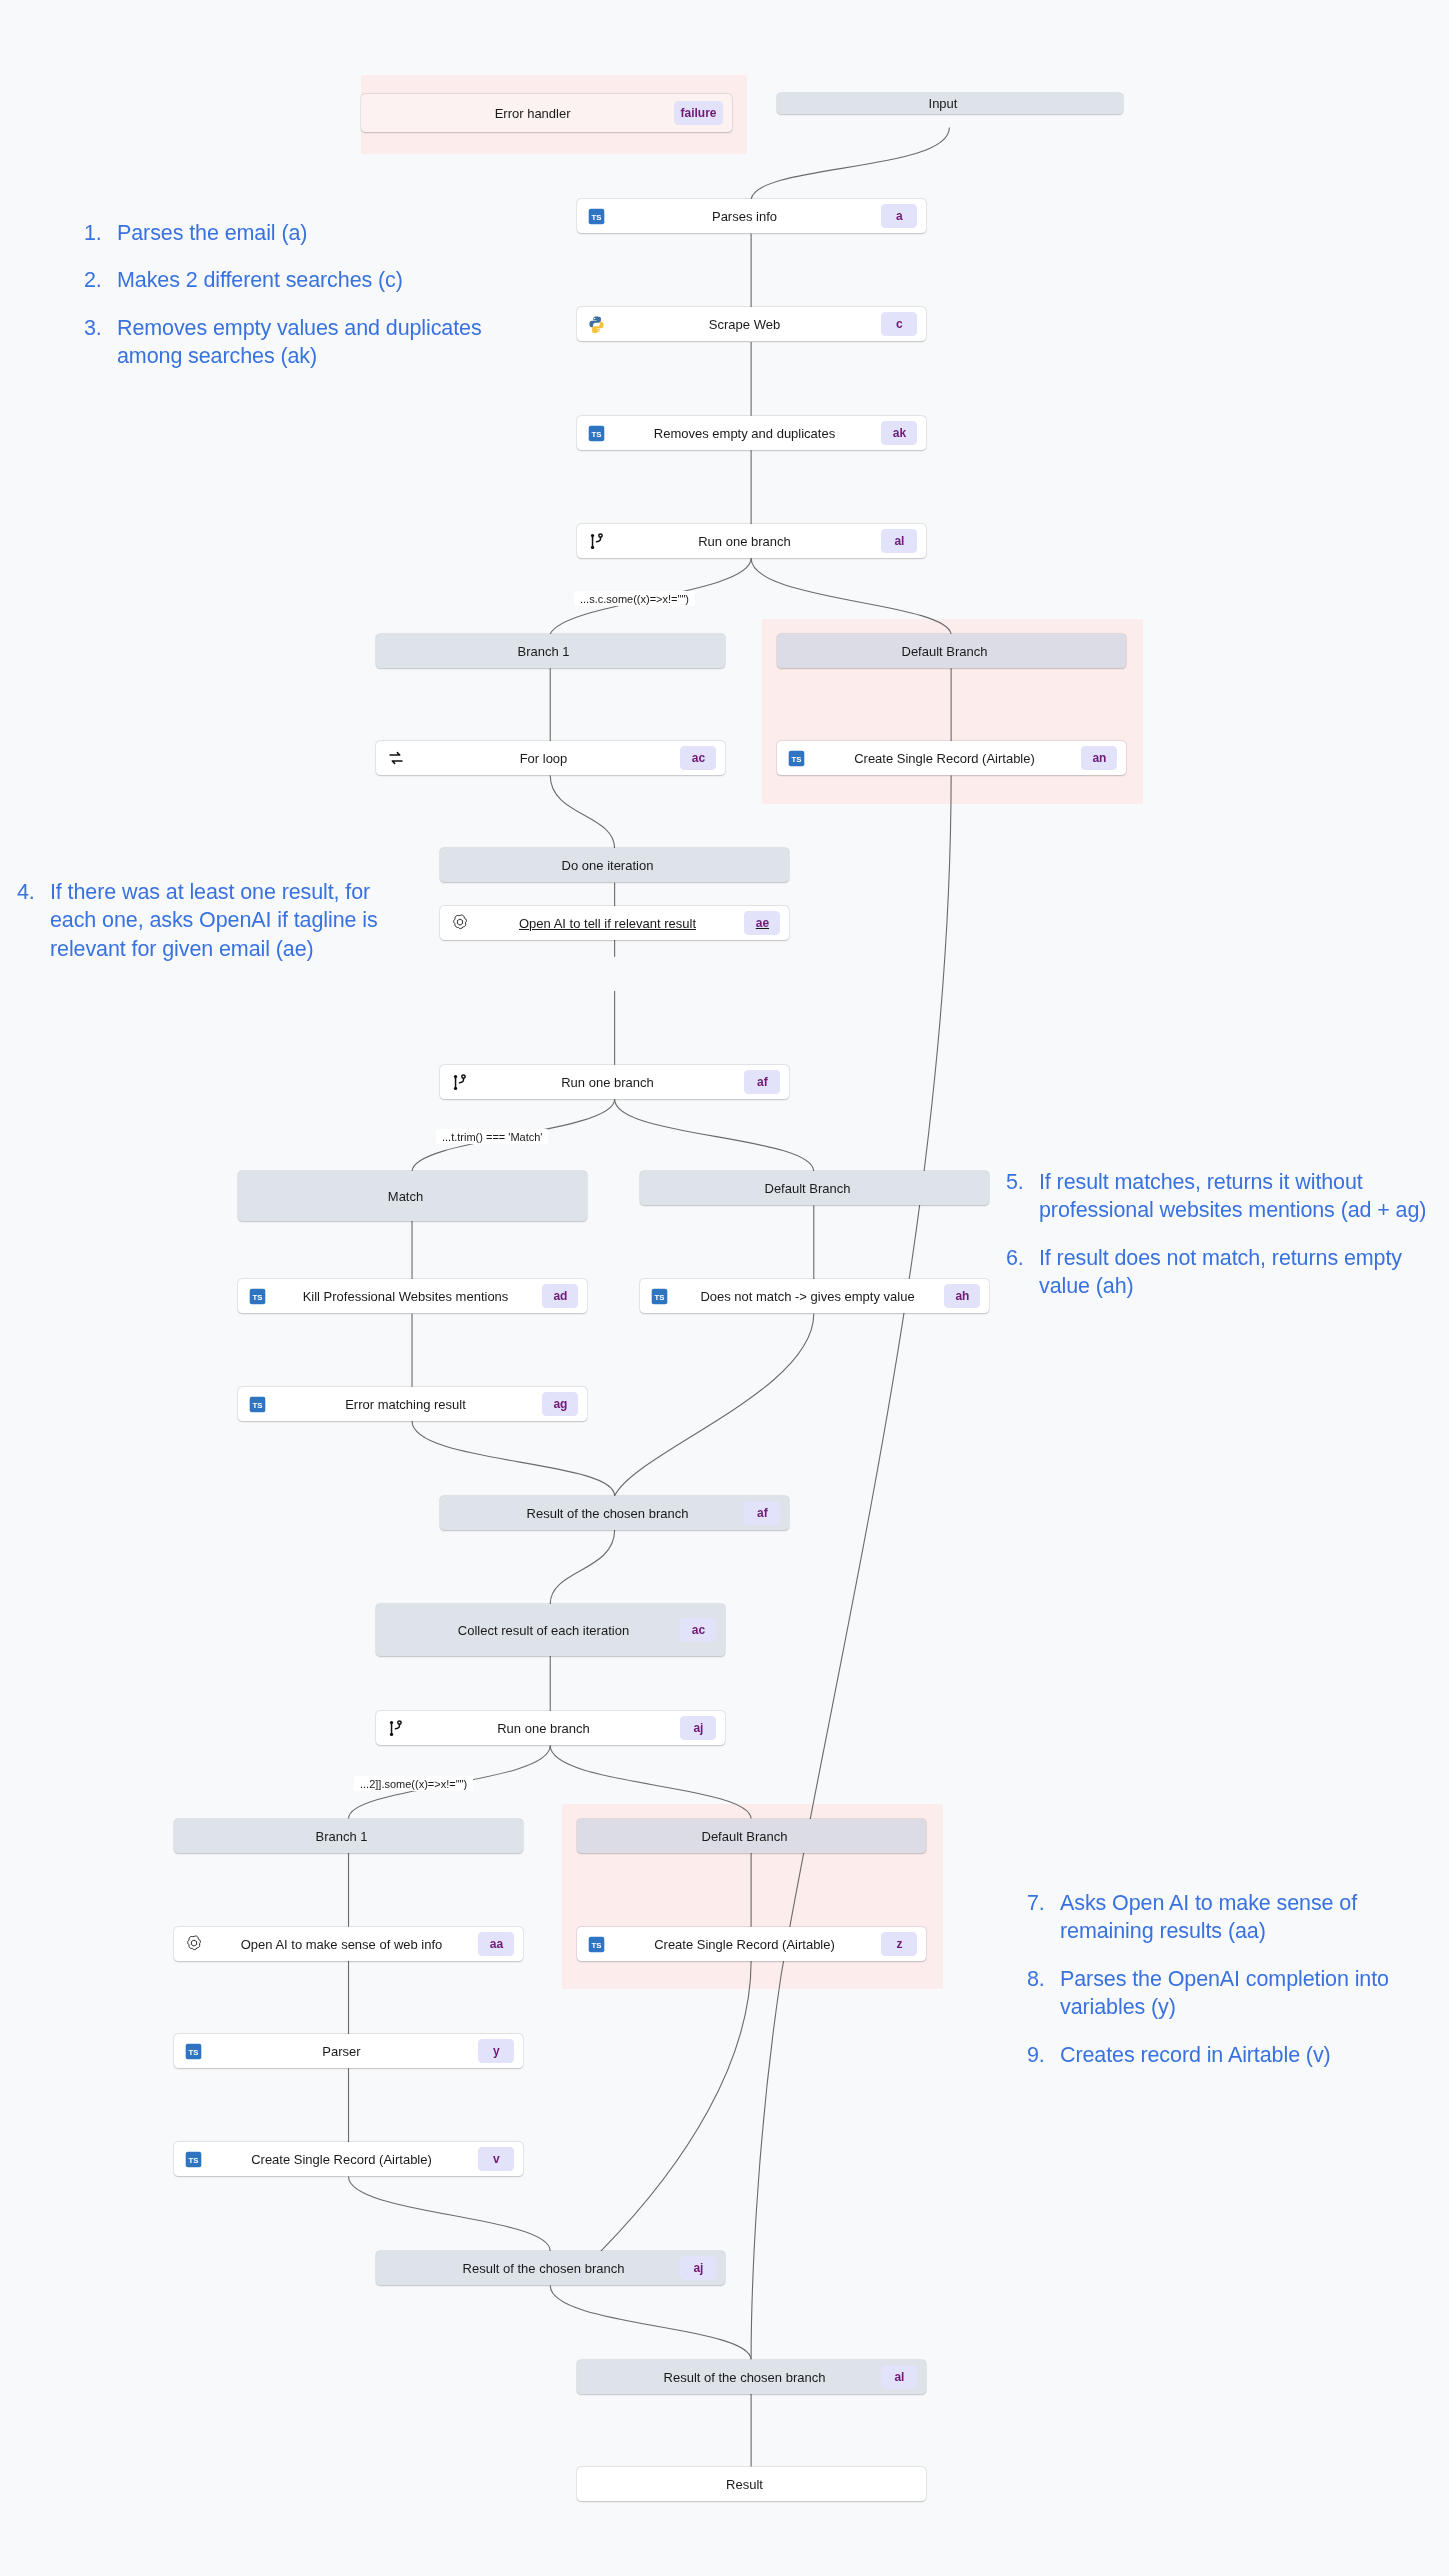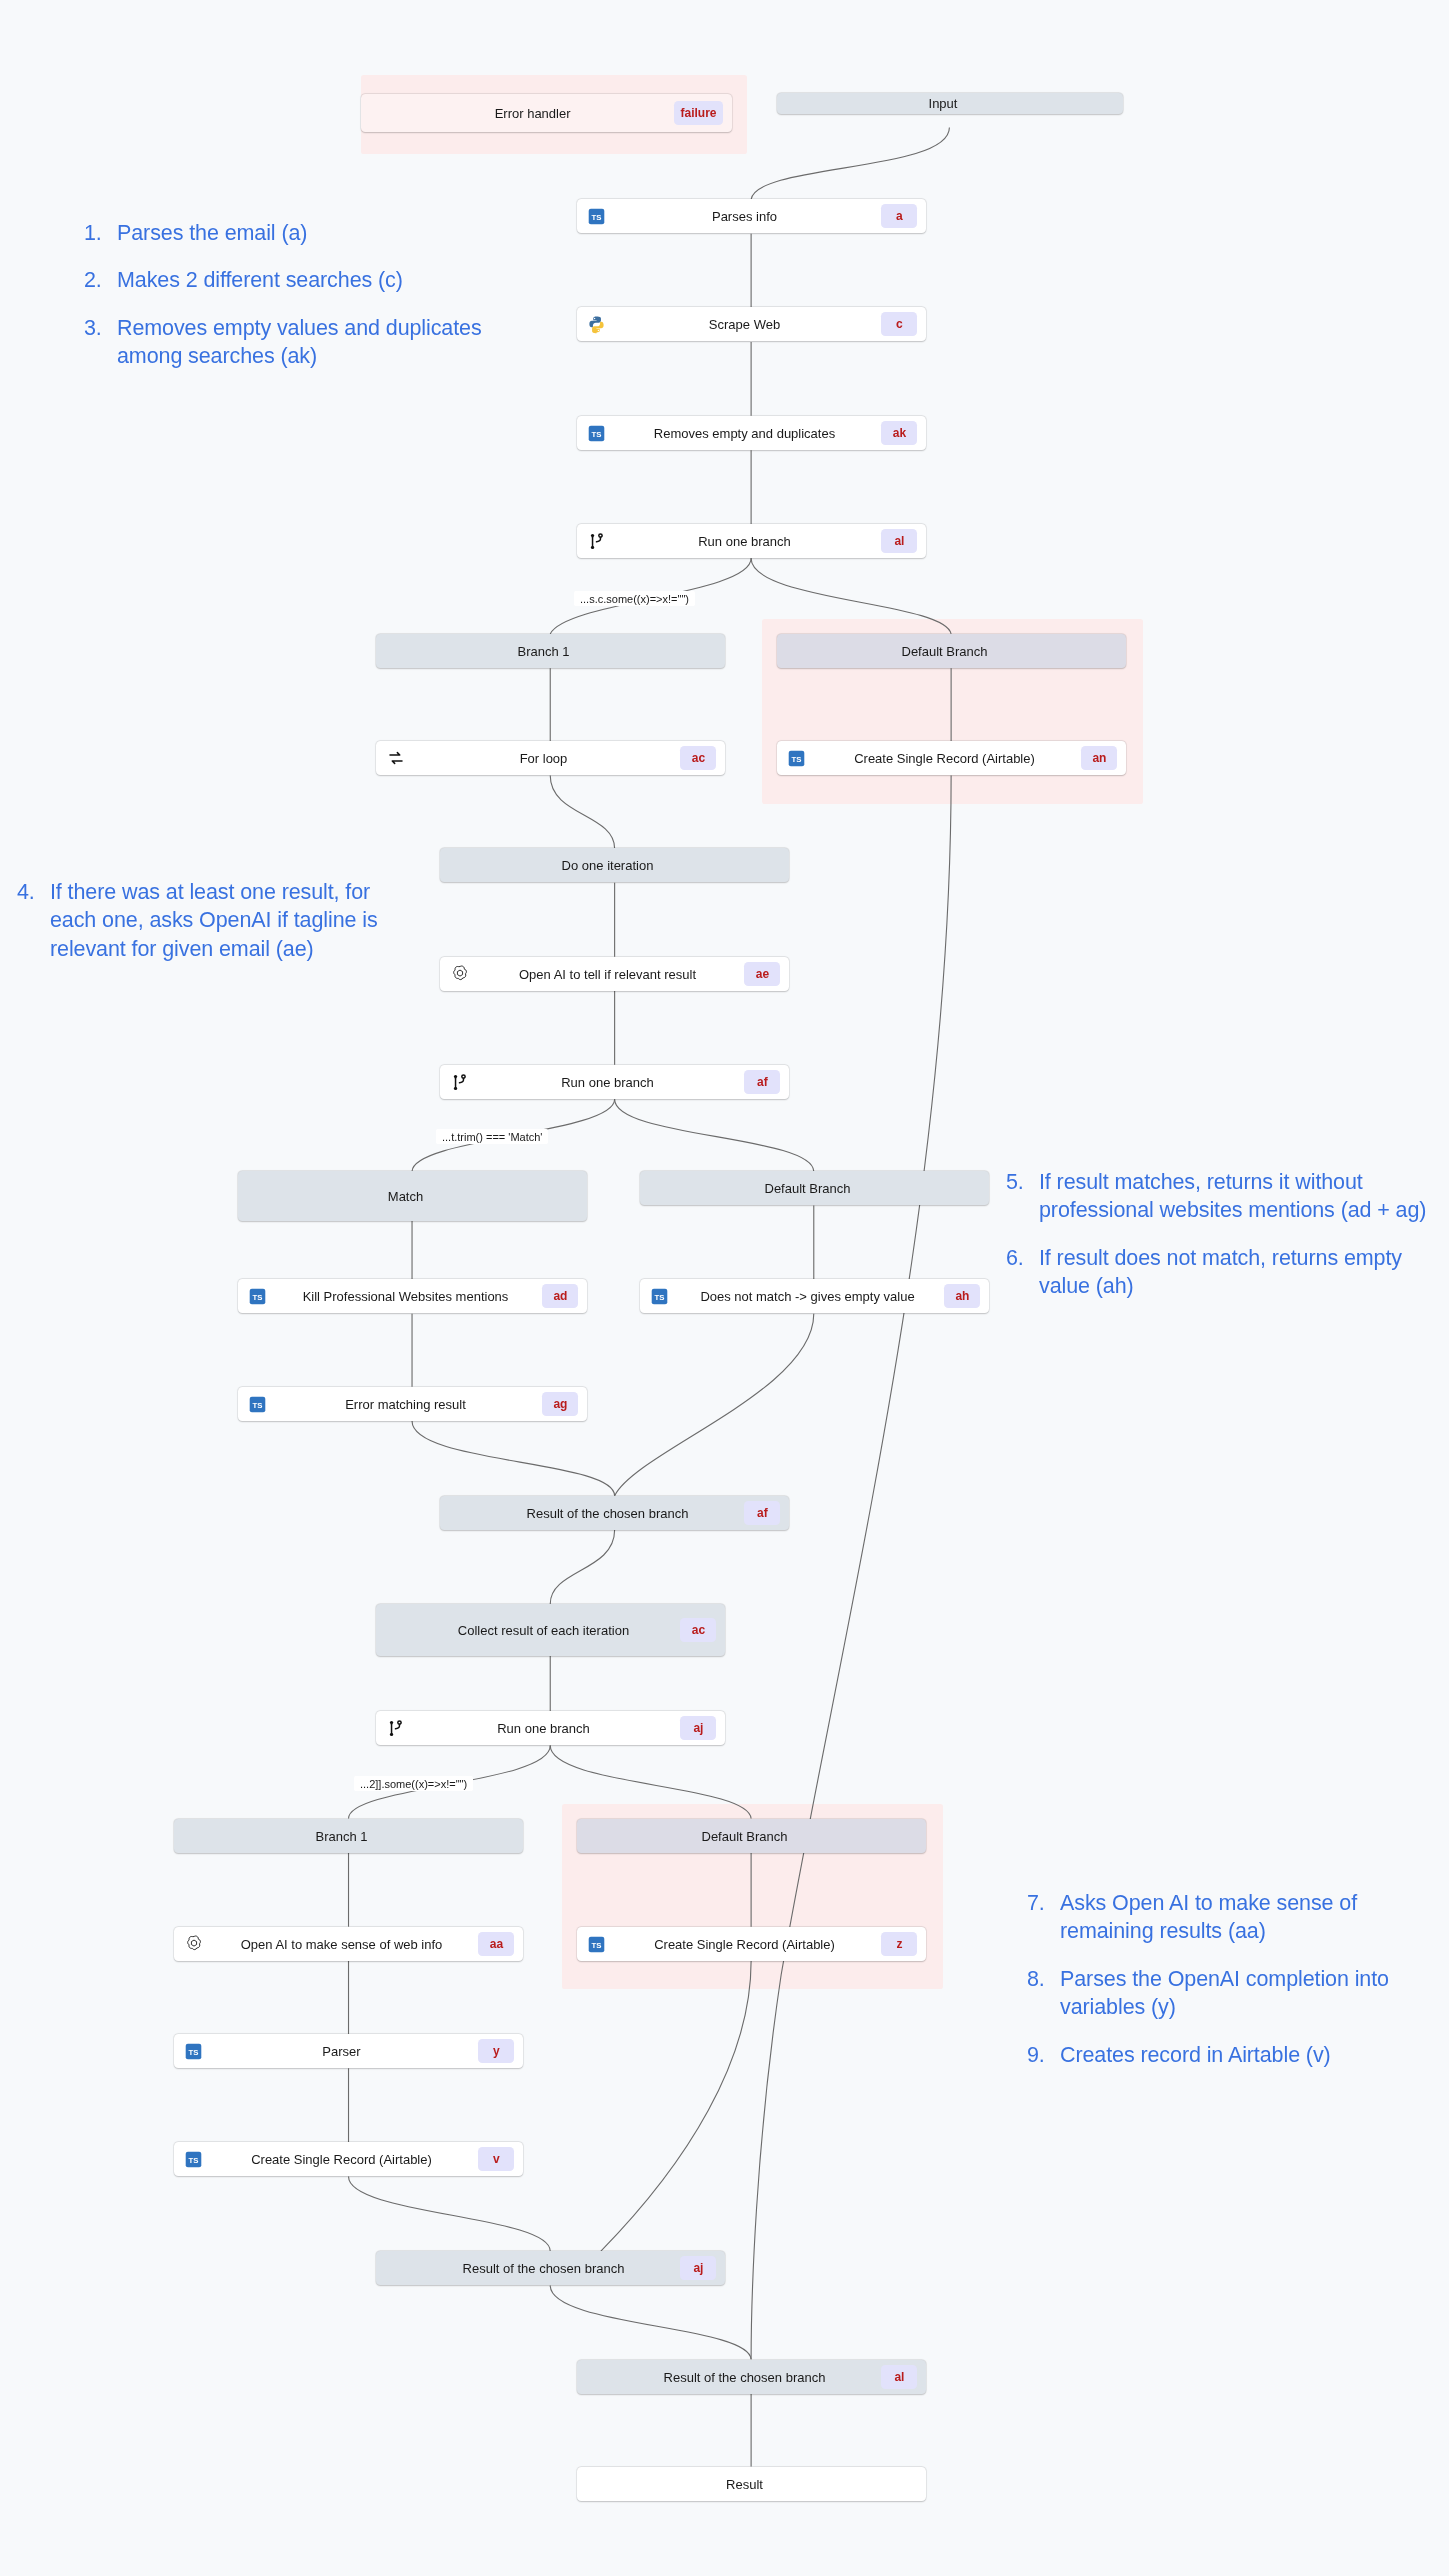--- a/index.html
+++ b/index.html
@@ -44,21 +44,21 @@
     text-align: center;
     white-space: nowrap;
     overflow: hidden;
     padding: 0 3.4px;
   }
   .node .badge {
     flex: 0 0 auto;
     min-width: 36px;
     height: 24px;
     background: #e2e2fb;
-    color: #b91c1c;
+    color: #701a75;
     border-radius: 4.3px;
     font-weight: bold;
     font-size: 12px;
     display: flex; align-items: center; justify-content: center;
     padding: 0 6.9px;
   }
   .node .badge.empty { visibility: hidden; min-width: 36px; }
 
   
   .node.white   { background: #ffffff; }
@@ -216,21 +216,21 @@
           </svg>
         </span>
         <span class="label">Create Single Record (Airtable)</span>
         <span class="badge">an</span>
       </div>
       <div class="node steel" style="left: 440px; top: 848px; width: 349px; height: 34px;">
         <span class="icon empty"></span>
         <span class="label">Do one iteration</span>
         <span class="badge empty"></span>
       </div>
-      <div class="node white" style="left: 440px; top: 957px; width: 349px; height: 34px;">
+      <div class="node white" style="left: 440px; top: 906px; width: 349px; height: 34px; text-decoration: underline;">
         <span class="icon">
           <svg width="20" height="20" viewBox="0 0 24 24" fill="none" stroke="#101010" stroke-width="1.05">
             <path d="M12 3.1c1.1-.9 2.7-.9 3.8-.1 1 .7 1.5 1.9 1.3 3.1 1.2.2 2.2 1.1 2.5 2.3.3 1.2-.1 2.5-1.1 3.3.6 1 .6 2.3 0 3.4-.6 1-1.8 1.6-3 1.5-.4 1.1-1.4 1.9-2.6 2.1-1.2.1-2.4-.5-3-1.5-1.2.3-2.4-.1-3.2-1-.8-.9-1-2.2-.5-3.3-1.1-.5-1.8-1.6-1.8-2.8 0-1.2.7-2.3 1.8-2.8-.4-1.1-.2-2.4.6-3.3.8-.9 2.1-1.2 3.2-.9z"></path>
             <path d="M12 7.3 8.9 9.1v3.6L12 14.5l3.1-1.8V9.1z"></path>
           </svg>
         </span>
         <span class="label">Open AI to tell if relevant result</span>
         <span class="badge">ae</span>
       </div>
       <div class="node white" style="left: 440px; top: 1065px; width: 349px; height: 34px;">

